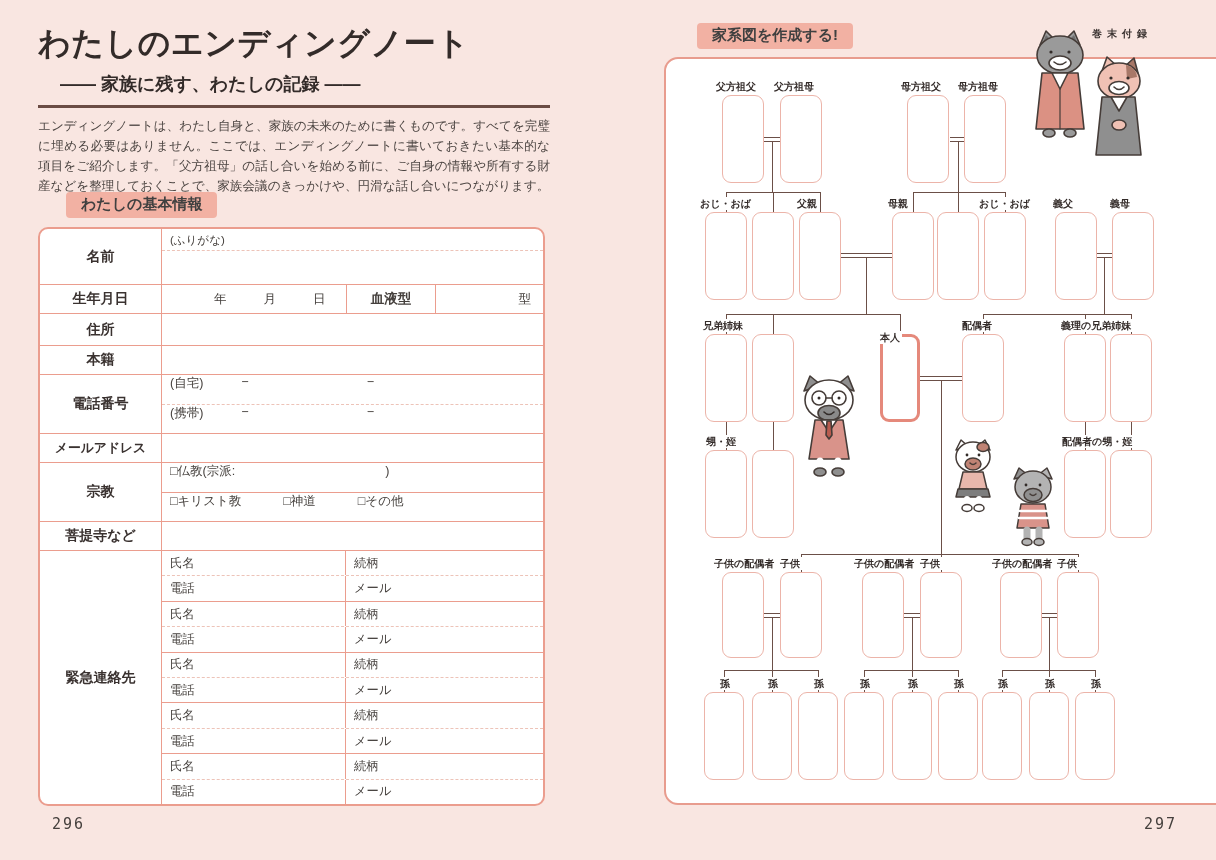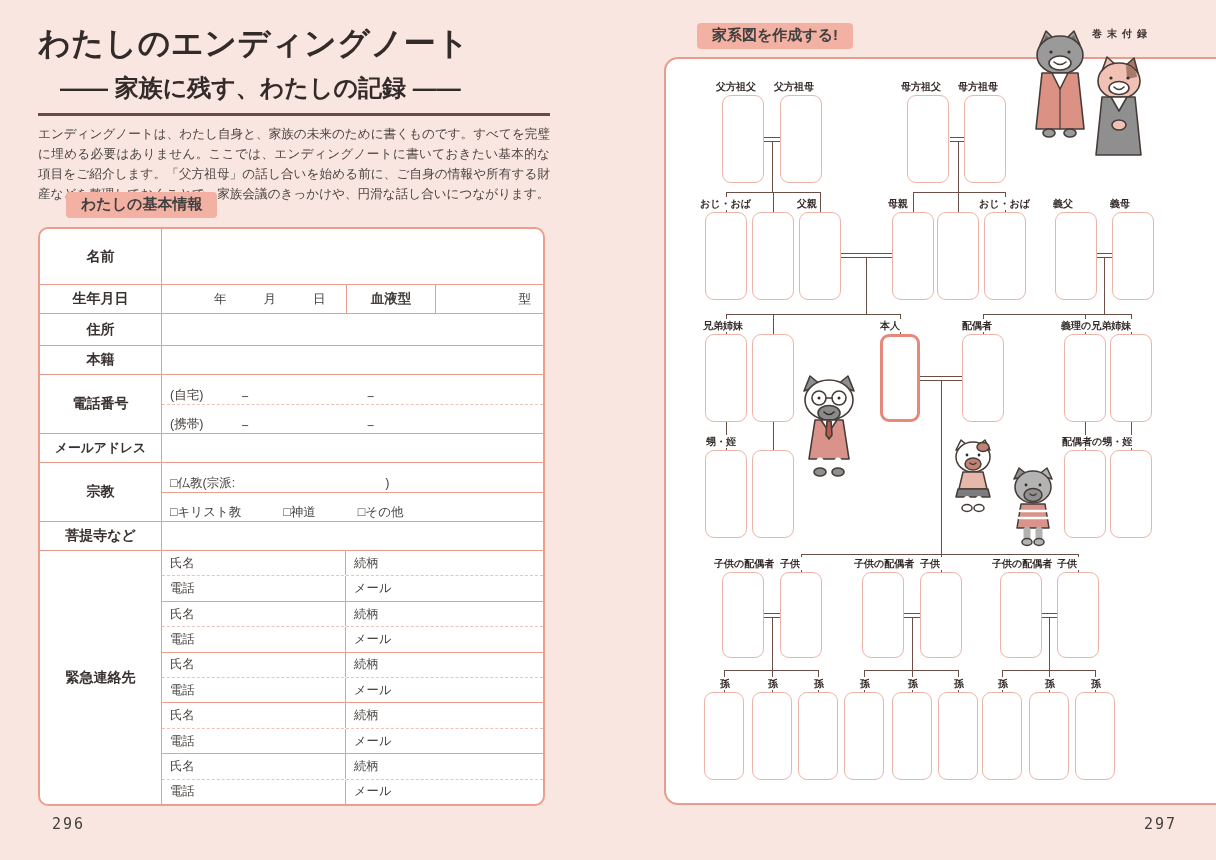--- a/index.html
+++ b/index.html
@@ -6,21 +6,21 @@
   html,body { width:1216px; height:860px; }
   body {
     position:relative; overflow:hidden;
     background:var(--page-bg,#f9e6e1);
     font-family:"Liberation Sans",sans-serif;
     color:#3a3230;
   }
   
   .lp-header { position:absolute; left:38px; top:22px; width:512px; }
   .title { font-size:32px; font-weight:bold; letter-spacing:.5px; color:#332b29; }
-  .subtitle { font-size:24px; font-weight:bold; margin:6px 0 0 22px; color:#332b29; }
+  .subtitle { font-size:18px; font-weight:bold; margin:6px 0 0 22px; color:#332b29; }
   .rule { height:3px; background:var(--rule,#6b4c44); margin-top:9px; }
   .intro { margin-top:8px; font-size:12.6px; line-height:1.6; text-align:justify; color:#4c4542; }
   .badge { display:inline-block; background:var(--badge-bg,#f2b1a3); border-radius:4px;
            padding:3px 15px 4px; font-size:15px; font-weight:bold; color:#404040; }
   #badge-basic { position:absolute; left:66px; top:192px; }
   #badge-tree  { position:absolute; left:697px; top:23px; }
   #corner-label{ position:absolute; left:1092px; top:27px; font-weight:bold; font-size:10px; letter-spacing:5px; }
   .pnum { position:absolute; top:815px; font-family:"DejaVu Sans Mono",monospace; font-size:15px; letter-spacing:2px; color:#45403d; }
   #p-left  { left:52px; }
   #p-right { left:1144px; }
@@ -41,21 +41,21 @@
   .birth { display:flex; align-items:stretch; }
   .units { width:185px; min-width:185px; display:flex; align-items:center;
            border-right:1.7px solid var(--tbl,#eb9d8e); }
   .units span:nth-child(1){ margin-left:52px; }
   .units span:nth-child(2){ margin-left:37px; }
   .units span:nth-child(3){ margin-left:37px; }
   .blood { width:89px; min-width:89px; border-right:1.7px solid var(--tbl,#eb9d8e);
            display:flex; align-items:center; justify-content:center; font-weight:bold; font-size:13.5px;text-align:center; }
   .btype { flex:1; display:flex; align-items:center; justify-content:flex-end; padding-right:12px; }
   .stack { display:flex; flex-direction:column; }
-  .sub { flex:1; display:flex; align-items:flex-end; padding-left:8px; }
+  .sub { flex:1; display:flex; align-items:flex-start; padding-left:8px; }
   .sub.dash-b { border-bottom:1.3px dashed var(--dash,#edc3b8); }
   .sub.solid-b{ border-bottom:1.7px solid var(--tbl,#eb9d8e); }
   .sub .gap1 { margin-left:38px; } .sub .gap2 { margin-left:118px; }
   .sub .opt + .opt { margin-left:42px; }
   #emergency-blocks { flex:1; display:flex; flex-direction:column; }
   .em-block { flex:1; display:flex; flex-direction:column; }
   .em-block + .em-block { border-top:1.7px solid var(--tbl,#eb9d8e); }
   .em-row { flex:1; display:flex; }
   .em-row.first { border-bottom:1.3px dashed var(--dash,#edc3b8); }
   .em-cell { flex:1; display:flex; align-items:center; padding-left:8px; font-size:12.3px; }
@@ -79,20 +79,23 @@
   <div class="subtitle">—— 家族に残す、わたしの記録 ——</div>
   <div class="rule"></div>
   <div class="intro">エンディングノートは、わたし自身と、家族の未来のために書くものです。すべてを完璧に埋める必要はありません。ここでは、エンディングノートに書いておきたい基本的な項目をご紹介します。「父方祖母」の話し合いを始める前に、ご自身の情報や所有する財産などを整理しておくことで、家族会議のきっかけや、円滑な話し合いにつながります。</div>
 </div>
 
 <div class="badge" id="badge-basic">わたしの基本情報</div>
 
 <div id="info-table">
   <div class="trow" style="height:55px">
     <div class="lbl">名前</div>
+    <div class="cnt">
+      <div class="furigana">(ふりがな)</div>
+    </div>
   </div>
   <div class="trow" style="height:29px">
     <div class="lbl">生年月日</div>
     <div class="cnt birth">
       <div class="units">
         <span>年</span>
         <span>月</span>
         <span>日</span>
       </div>
       <div class="blood">血液型</div>
@@ -393,21 +396,21 @@
     <div class="tlabel" style="left: 106px; top: 21px;">父方祖母</div>
     <div class="tlabel" style="left: 233px; top: 21px;">母方祖父</div>
     <div class="tlabel" style="left: 290px; top: 21px;">母方祖母</div>
     <div class="tlabel" style="left: 32px; top: 138px;">おじ・おば</div>
     <div class="tlabel" style="left: 129px; top: 138px;">父親</div>
     <div class="tlabel" style="left: 220px; top: 138px;">母親</div>
     <div class="tlabel" style="left: 311px; top: 138px;">おじ・おば</div>
     <div class="tlabel" style="left: 385px; top: 138px;">義父</div>
     <div class="tlabel" style="left: 442px; top: 138px;">義母</div>
     <div class="tlabel" style="left: 35px; top: 260px;">兄弟姉妹</div>
-    <div class="tlabel" style="left: 212px; top: 260px;">本人</div>
+    <div class="tlabel" style="left: 212px; top: 272px;">本人</div>
     <div class="tlabel" style="left: 294px; top: 260px;">配偶者</div>
     <div class="tlabel" style="left: 393px; top: 260px;">義理の兄弟姉妹</div>
     <div class="tlabel" style="left: 38px; top: 376px;">甥・姪</div>
     <div class="tlabel" style="left: 394px; top: 376px;">配偶者の甥・姪</div>
     <div class="tlabel" style="left: 46px; top: 498px;">子供の配偶者</div>
     <div class="tlabel" style="left: 112px; top: 498px;">子供</div>
     <div class="tlabel" style="left: 186px; top: 498px;">子供の配偶者</div>
     <div class="tlabel" style="left: 252px; top: 498px;">子供</div>
     <div class="tlabel" style="left: 324px; top: 498px;">子供の配偶者</div>
     <div class="tlabel" style="left: 389px; top: 498px;">子供</div>

